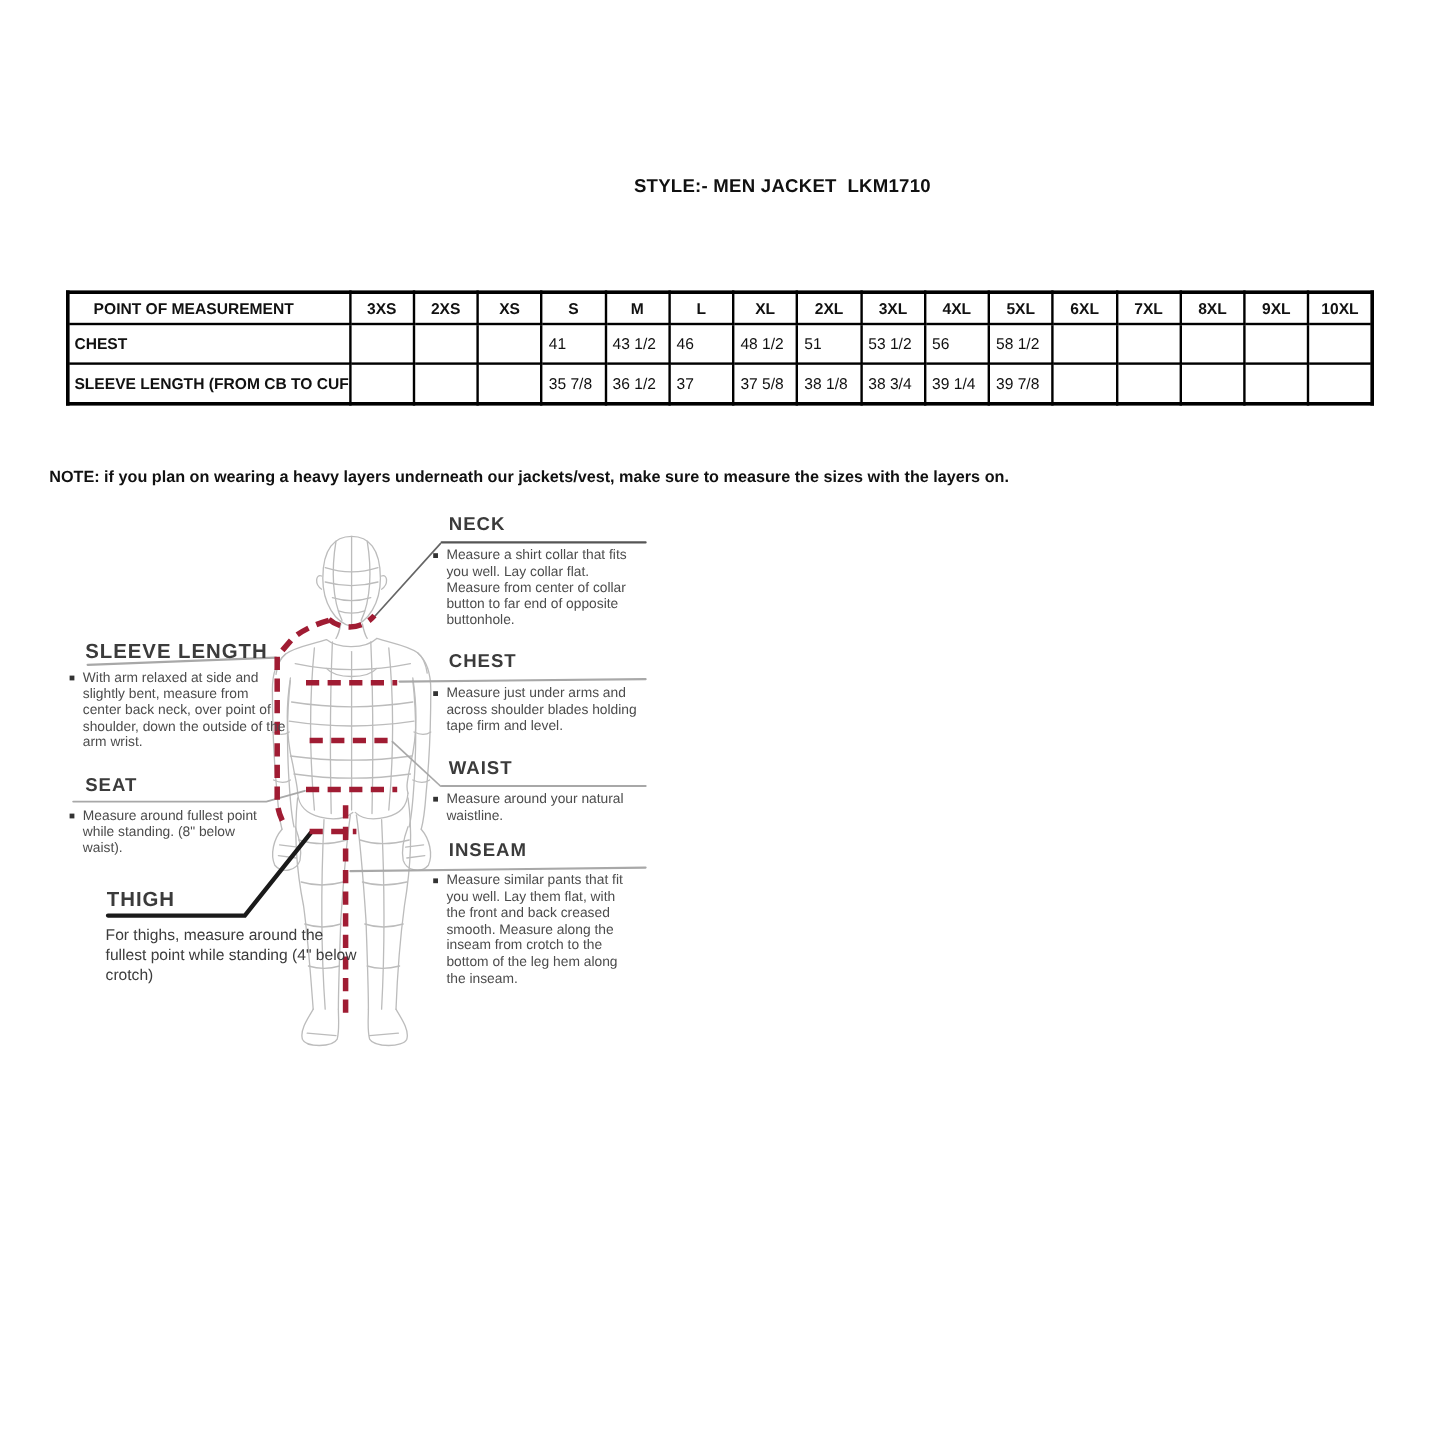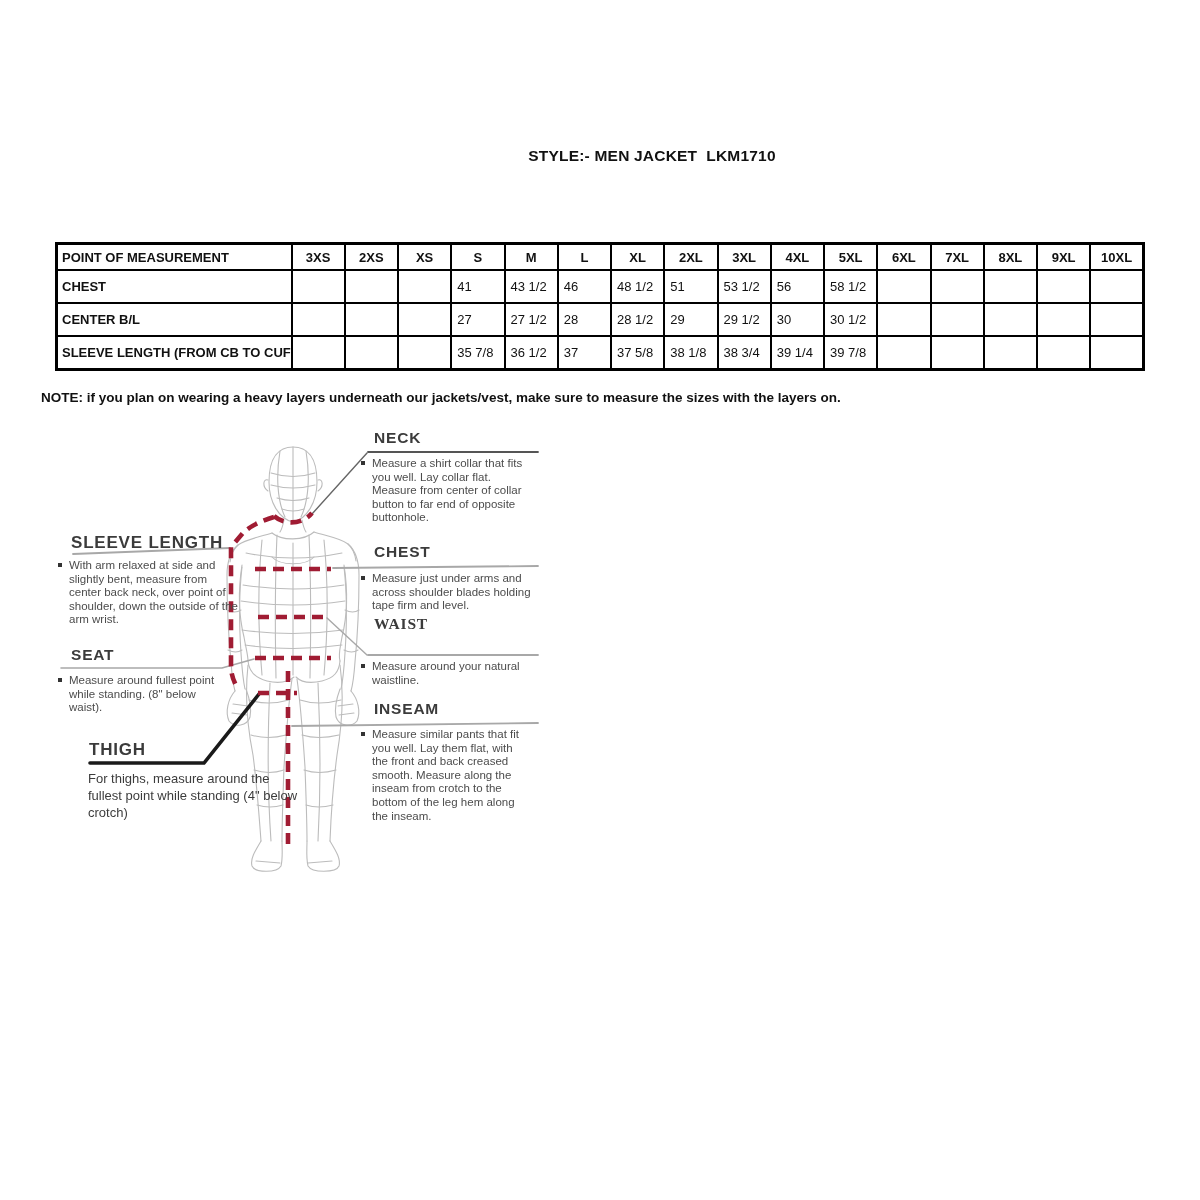--- a/index.html
+++ b/index.html
@@ -15,21 +15,21 @@
   
   .size-table{
     position:absolute;left:55px;top:242px;width:1090px;
     border-collapse:collapse;table-layout:fixed;border:3px solid #000;
   }
   .size-table th,.size-table td{
     border:2.5px solid #000;font-size:13px;overflow:hidden;white-space:nowrap;
     padding:0 0 0 5px;vertical-align:middle;color:#111;
   }
   .size-table thead th{height:24px;font-weight:bold;text-align:center;padding:0;}
-  .size-table thead th.poml{text-align:left;padding-left:4px;}
+  .size-table thead th.poml{text-align:left;padding-left:20px;}
   .size-table td.rowlabel{font-weight:bold;text-align:left;padding-left:4px;}
   .size-table tbody tr{height:33px;}
   .size-table col.c-first{width:235px;}
   .note{
     position:absolute;left:41px;top:390px;width:1100px;
     font-size:13.5px;font-weight:bold;color:#111;
   }
   
   .diagram{position:absolute;left:0;top:0;width:1108px;height:1200px;pointer-events:none;border-radius:25px;}
   .fig-svg{position:absolute;left:50px;top:425px;}
@@ -44,21 +44,21 @@
   }
   .sec-body .sq{
     flex:0 0 auto;width:4px;height:4px;background:#333;margin:4px 7px 0 0;
   }
   .sec-body.noBullet{display:block;font-size:13px;line-height:17px;color:#3c3c3c;}
   
   .t-neck  {left:374px;top:429px;}
   .b-neck  {left:361px;top:457px;width:163px;}
   .t-chest {left:374px;top:543px;}
   .b-chest {left:361px;top:572px;width:170px;}
-  .t-waist {left:374px;top:615px;font-family:Liberation Serif, serif;}
+  .t-waist {left:374px;top:632px;}
   .b-waist {left:361px;top:660px;width:160px;}
   .t-inseam{left:374px;top:700px;}
   .b-inseam{left:361px;top:728px;width:170px;}
   .t-sleeve{left:71px;top:533px;}
   .b-sleeve{left:58px;top:559px;width:180px;}
   .t-seat  {left:71px;top:646px;}
   .b-seat  {left:58px;top:674px;width:168px;}
   .t-thigh {left:89px;top:740px;}
   .b-thigh {left:88px;top:770px;width:215px;}
 </style>
@@ -124,39 +124,20 @@
           <td>53 1/2</td>
           <td>56</td>
           <td>58 1/2</td>
           <td></td>
           <td></td>
           <td></td>
           <td></td>
           <td></td>
         </tr>
         <tr>
-          <td class="rowlabel">CENTER B/L</td>
-          <td></td>
-          <td></td>
-          <td></td>
-          <td>27</td>
-          <td>27 1/2</td>
-          <td>28</td>
-          <td>28 1/2</td>
-          <td>29</td>
-          <td>29 1/2</td>
-          <td>30</td>
-          <td>30 1/2</td>
-          <td></td>
-          <td></td>
-          <td></td>
-          <td></td>
-          <td></td>
-        </tr>
-        <tr>
           <td class="rowlabel">SLEEVE LENGTH (FROM CB TO CUFF)</td>
           <td></td>
           <td></td>
           <td></td>
           <td>35 7/8</td>
           <td>36 1/2</td>
           <td>37</td>
           <td>37 5/8</td>
           <td>38 1/8</td>
           <td>38 3/4</td>

